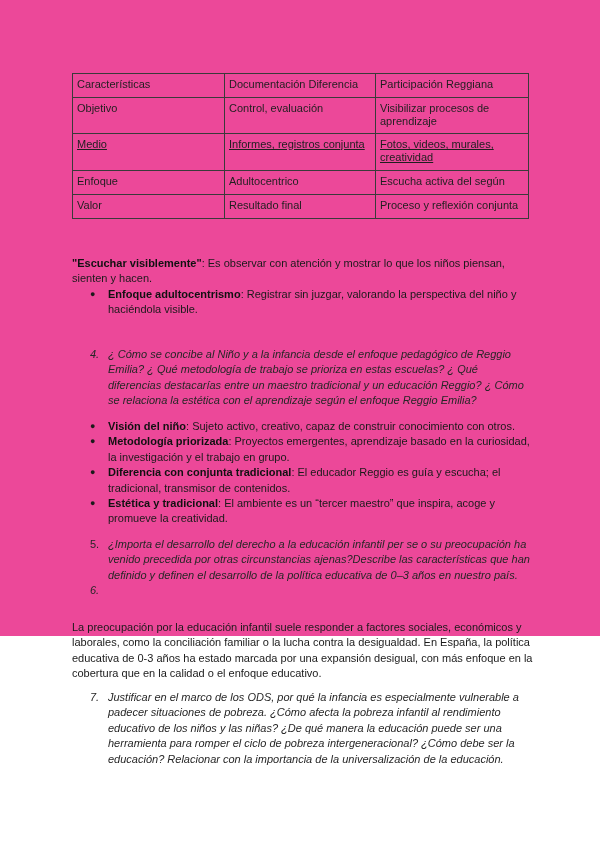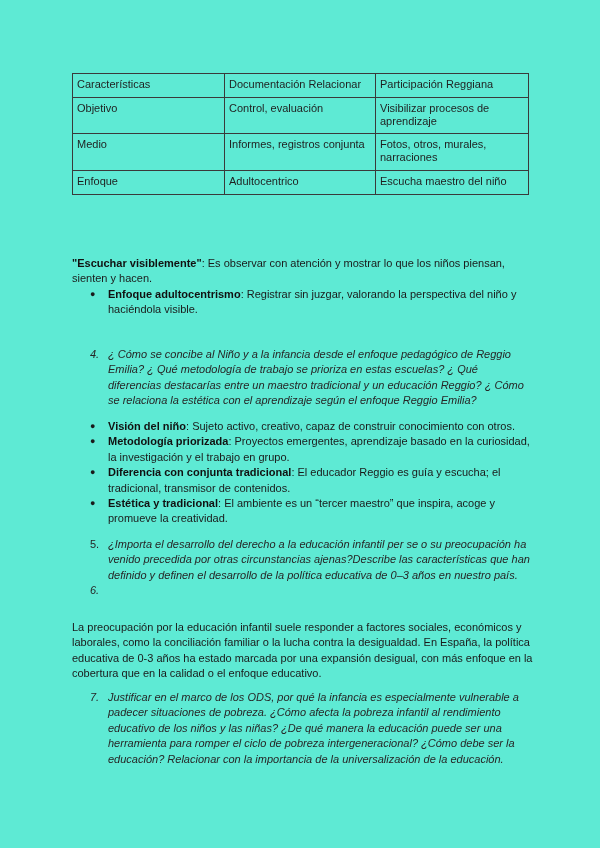--- a/index.html
+++ b/index.html
@@ -13,22 +13,22 @@
       position: relative;
       overflow: hidden;
       font-family: "Liberation Sans", sans-serif;
       color: #1a1a1a;
       font-size: 11px;
       line-height: 15.4px;
     }
     .page {
       position: absolute;
       left: 0; top: 0;
-      width: 600px; height: 848px;
-      background: #5eead4;
+      width: 600px; height: 636px;
+      background: #ec4899;
     }
     
     .doc-table {
       position: absolute;
       left: 72px;
       top: 73px;
       width: 456px;
       border-collapse: collapse;
       table-layout: fixed;
     }
@@ -38,21 +38,21 @@
       vertical-align: top;
       font-size: 11px;
       line-height: 13px;
       color: #1f1f1f;
     }
     .doc-table col.c1 { width: 152px; }
     .doc-table col.c2 { width: 151px; }
     .doc-table col.c3 { width: 153px; }
     .doc-table tr.r-h td { height: 15px; }
     .doc-table tr.r1 td { height: 27px; }
-    .doc-table tr.r2 td { height: 28px; }
+    .doc-table tr.r2 td { height: 28px; text-decoration: underline; }
     .doc-table tr.r3 td,
     .doc-table tr.r4 td,
     .doc-table tr.r5 td { height: 15px; }
 
     .block {
       position: absolute;
       left: 72px;
       width: 460px;
     }
     .para {
@@ -102,37 +102,42 @@
 
   <table class="doc-table">
     <colgroup>
         <col class="c1">
         <col class="c2">
         <col class="c3">
       </colgroup>
     <tbody>
         <tr class="r-h">
       <td>Características</td>
-      <td>Documentación Relacionar</td>
+      <td>Documentación Diferencia</td>
       <td>Participación Reggiana</td>
     </tr>
     <tr class="r1">
       <td>Objetivo</td>
       <td>Control, evaluación</td>
       <td>Visibilizar procesos de aprendizaje</td>
     </tr>
     <tr class="r2">
       <td>Medio</td>
       <td>Informes, registros conjunta</td>
-      <td>Fotos, otros, murales, narraciones</td>
+      <td>Fotos, videos, murales, creatividad</td>
     </tr>
     <tr class="r3">
       <td>Enfoque</td>
       <td>Adultocentrico</td>
-      <td>Escucha maestro del niño</td>
+      <td>Escucha activa del según</td>
+    </tr>
+    <tr class="r5">
+      <td>Valor</td>
+      <td>Resultado final</td>
+      <td>Proceso y reflexión conjunta</td>
     </tr>
   </tbody>
     </table>
 
   <div class="block" style="top:256px;">
     <p class="para">
       <b>"Escuchar visiblemente"</b><span>: Es observar con atención y mostrar lo que los niños piensan, sienten y hacen.</span>
     </p>
     <ul class="bullets">
       <li>

